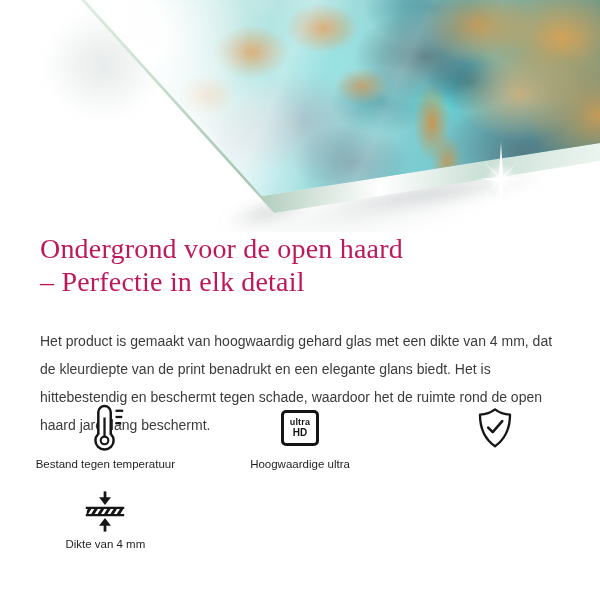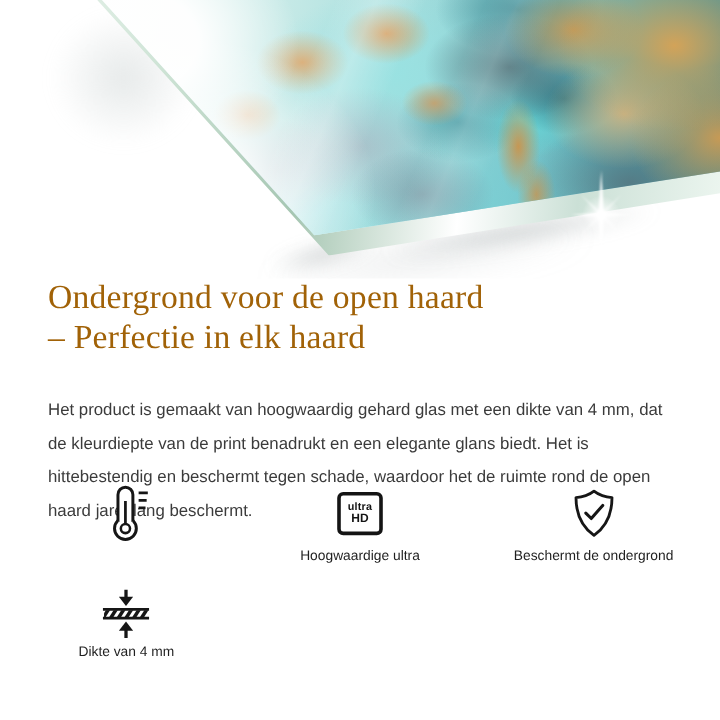--- a/index.html
+++ b/index.html
@@ -52,21 +52,21 @@
   .sheen{
     position:absolute;inset:0;
     clip-path:polygon(85px 0px,600px 0px,600px 143px,262px 196px);
     background:linear-gradient(113deg, rgba(255,255,255,0) 40%, rgba(255,255,255,.28) 45%, rgba(255,255,255,0) 51%, rgba(255,255,255,0) 58%, rgba(255,255,255,.16) 62%, rgba(255,255,255,0) 67%);
   }
   .sparkle{position:absolute;left:464px;top:140px;}
   
   .title{
     position:absolute;left:40px;top:232px;width:540px;
     font-family:"Liberation Serif","DejaVu Serif",serif;
-    font-size:28px;line-height:33px;color:#a16207;letter-spacing:.2px;
+    font-size:28px;line-height:33px;color:#be185d;letter-spacing:.2px;
   }
   .desc{
     position:absolute;left:40px;top:313px;width:530px;
     font-size:14px;line-height:28px;color:#3b3b3b;
     hyphens:manual;
   }
   
   .grid{
     position:absolute;left:8px;top:402px;width:584px;
     display:grid;grid-template-columns:repeat(3,1fr);row-gap:18px;
@@ -110,59 +110,59 @@
       <polygon points="12,39 37,36.9 62,39 37,41.1" opacity=".85"></polygon>
       <polygon points="20,22 38.2,38 54,56 35.8,40" opacity=".55"></polygon>
       <polygon points="54,22 35.8,38 20,56 38.2,40" opacity=".45"></polygon>
       <circle cx="37" cy="39" r="4.2" opacity=".98"></circle>
     </g>
   </svg>
 </div>
 
 <div class="title">
   <div>Ondergrond voor de open haard</div>
-  <div>– Perfectie in elk haard</div>
+  <div>– Perfectie in elk detail</div>
 </div>
 
 <p class="desc">Het product is gemaakt van hoogwaardig gehard glas met een dikte van 4 mm, dat de kleurdie­pte van de print benadrukt en een elegante glans biedt. Het is hittebestendig en beschermt tegen schade, waardoor het de ruimte rond de open haard jarenlang beschermt.</p>
 
 <div class="grid">
 
   <div class="cell">
     <div class="icon-wrap">
       <svg class="ic" width="44" height="50" viewBox="0 0 46 52" fill="none" stroke="#161616" stroke-width="2.6">
         <circle cx="22.5" cy="39" r="9.5"></circle>
         <path d="M16 33 L16 9.5 A6.5 6.5 0 0 1 29 9.5 L29 33" fill="#ffffff"></path>
         <line x1="22.5" y1="15" x2="22.5" y2="35" stroke-width="2.4"></line>
         <circle cx="22.5" cy="39" r="4" stroke-width="2.2"></circle>
         <line x1="34" y1="8" x2="42" y2="8" stroke-width="2.4"></line>
         <line x1="34" y1="14.5" x2="41" y2="14.5" stroke-width="2.4"></line>
         <line x1="34" y1="21" x2="40" y2="21" stroke-width="2.4"></line>
       </svg>
     </div>
+    <div class="flabel">Bestand tegen temperatuur</div>
   </div>
 
   <div class="cell">
     <div class="icon-wrap">
       <div class="hdbox">
         <span class="u">ultra</span>
         <span class="h">HD</span>
       </div>
     </div>
     <div class="flabel">Hoogwaardige ultra</div>
   </div>
 
   <div class="cell">
     <div class="icon-wrap">
       <svg class="ic" width="40" height="44" viewBox="0 0 44 48" fill="none" stroke="#161616" stroke-width="2.6">
         <path d="M22 3.5 C26.5 7 32.5 9 38.5 9.3 C38.5 23 34 35.5 22 44 C10 35.5 5.5 23 5.5 9.3 C11.5 9 17.5 7 22 3.5 Z" stroke-linejoin="round"></path>
         <path d="M14.5 23.5 L19.5 28.5 L30 16.5" stroke-width="2.8" stroke-linecap="round" stroke-linejoin="round"></path>
       </svg>
     </div>
-    <div class="flabel">Beschermt de ondergrond</div>
   </div>
 
 
 
   <div class="cell row2">
     <div class="icon-wrap">
       <svg class="ic" width="44" height="43" viewBox="0 0 48 47" fill="#161616" stroke="#161616">
         <line x1="24" y1="1.5" x2="24" y2="9" stroke-width="3"></line>
         <polygon points="17.5,8 30.5,8 24,16.5" stroke="none"></polygon>
         <line x1="3" y1="19.5" x2="45" y2="19.5" stroke-width="2.4"></line>

